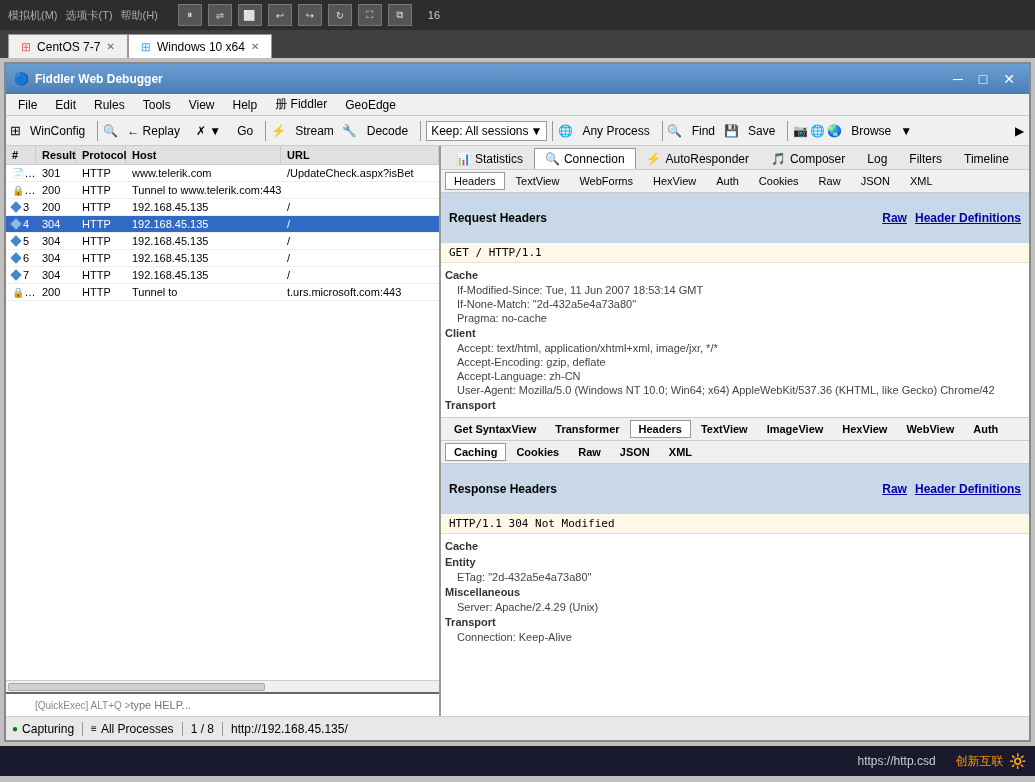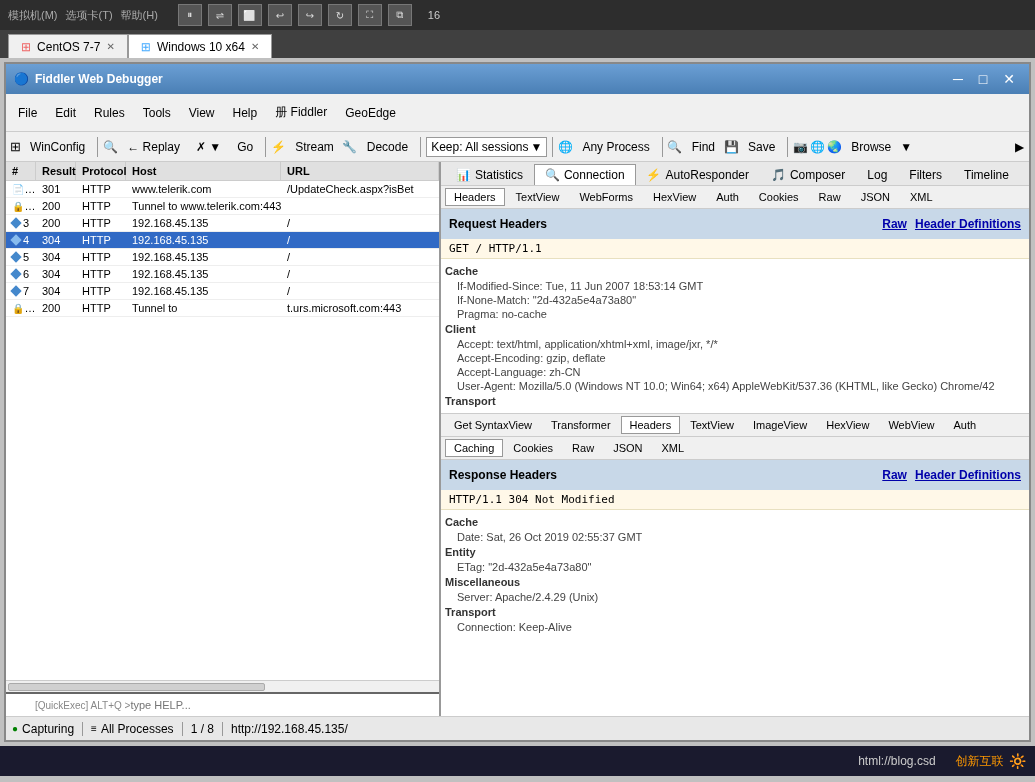--- a/index.html
+++ b/index.html
@@ -17,21 +17,21 @@
     .tab-item .tab-close { color: #666; font-size: 10px; cursor: pointer; }
 
     
     .fiddler-window { background: #f0f0f0; border: 2px solid #888; margin: 4px; height: 680px; display: flex; flex-direction: column; }
     .fiddler-title-bar { background: linear-gradient(to bottom, #6b9fd4, #4a7fb5); height: 30px; display: flex; align-items: center; padding: 0 8px; color: white; font-size: 13px; font-weight: bold; }
     .fiddler-title-bar .title-icon { margin-right: 6px; }
     .fiddler-title-bar .title-controls { margin-left: auto; display: flex; gap: 4px; }
     .title-ctrl-btn { background: transparent; border: none; color: white; cursor: pointer; font-size: 14px; padding: 2px 6px; }
 
     
-    .menu-bar { background: #f0f0f0; height: 38px; display: flex; align-items: center; padding: 0 4px; border-bottom: 1px solid #ccc; gap: 2px; }
+    .menu-bar { background: #f0f0f0; height: 22px; display: flex; align-items: center; padding: 0 4px; border-bottom: 1px solid #ccc; gap: 2px; }
     .menu-item { padding: 2px 8px; cursor: pointer; color: #000; }
 
     
     .toolbar { background: #f0f0f0; height: 30px; display: flex; align-items: center; padding: 0 4px; border-bottom: 1px solid #ccc; gap: 2px; flex-wrap: nowrap; }
     .toolbar-btn { background: transparent; border: 1px solid transparent; padding: 2px 6px; cursor: pointer; display: flex; align-items: center; gap: 3px; color: #000; white-space: nowrap; }
     .toolbar-sep { width: 1px; height: 20px; background: #999; margin: 0 3px; }
     .toolbar-dropdown { border: 1px solid #999; background: #fff; padding: 2px 4px; display: flex; align-items: center; gap: 2px; cursor: pointer; }
 
     
     .content-area { display: flex; flex: 1; overflow: hidden; }
@@ -56,37 +56,37 @@
     .top-tab { padding: 3px 10px; cursor: pointer; border: 1px solid transparent; border-bottom: none; font-size: 11px; display: flex; align-items: center; gap: 4px; }
     .top-tab.active { background: #fff; border-color: #999; border-bottom-color: #fff; z-index: 1; }
 
     
     .inspector-tabs { display: flex; background: #f0f0f0; border-bottom: 1px solid #ccc; padding: 2px 4px; gap: 2px; flex-wrap: wrap; }
     .inspector-tab { padding: 2px 8px; cursor: pointer; border: 1px solid transparent; font-size: 11px; }
     .inspector-tab.active { background: #fff; border: 1px solid #999; }
 
     
     .req-headers-panel { background: #fff; border-bottom: 1px solid #ccc; flex: 0 0 auto; }
-    .panel-title-bar { background: #c8d8e8; padding: 8px 8px; display: flex; justify-content: space-between; font-weight: bold; font-size: 11px; }
+    .panel-title-bar { background: #c8d8e8; padding: 18px 8px; display: flex; justify-content: space-between; font-weight: bold; font-size: 11px; }
     .panel-title-bar .links { color: #00a; font-size: 11px; display: flex; gap: 8px; }
     .panel-title-bar .links span { cursor: pointer; text-decoration: underline; }
 
     .request-line { background: #fff8e8; padding: 3px 8px; font-family: monospace; font-size: 11px; border-bottom: 1px solid #e8e0c0; }
 
     .headers-content { padding: 4px; overflow-y: auto; max-height: 180px; }
     .header-section-title { font-weight: bold; color: #333; padding: 2px 0; font-size: 11px; }
     .header-entry { padding: 1px 12px; font-size: 11px; color: #444; }
 
     
     .response-tabs-bar { display: flex; background: #f0f0f0; border-bottom: 1px solid #ccc; padding: 2px 4px; gap: 1px; flex-wrap: wrap; }
-    .resp-tab { padding: 2px 8px; cursor: pointer; border: 1px solid transparent; font-size: 11px; }
+    .resp-tab { padding: 2px 8px; cursor: pointer; border: 1px solid transparent; font-size: 11px; font-weight: bold; }
     .resp-tab.active { background: #fff; border: 1px solid #999; }
 
     .resp-sub-tabs { display: flex; background: #f0f0f0; border-bottom: 1px solid #ccc; padding: 2px 4px; gap: 1px; }
-    .resp-sub-tab { padding: 2px 8px; cursor: pointer; border: 1px solid transparent; font-size: 11px; }
+    .resp-sub-tab { padding: 2px 8px; cursor: pointer; border: 1px solid transparent; font-size: 11px; font-weight: bold; }
     .resp-sub-tab.active { background: #fff; border: 1px solid #999; }
 
     .resp-headers-panel { background: #fff; flex: 1; overflow-y: auto; }
     .resp-content { padding: 4px; }
     .resp-line { background: #fff8e8; padding: 3px 8px; font-family: monospace; font-size: 11px; border-bottom: 1px solid #e8e0c0; }
     .quickexec-bar { background: #fff; border-top: 2px solid #666; height: 24px; display: flex; align-items: center; padding: 0 6px; }
     .quickexec-input { flex: 1; border: none; outline: none; font-size: 11px; color: #888; }
 
     
     .status-bar { background: #e8e8e8; height: 24px; display: flex; align-items: center; padding: 0 6px; border-top: 1px solid #ccc; gap: 8px; }
@@ -384,21 +384,20 @@
           <span>Response Headers</span>
           <div class="links">
             <span>Raw</span>
             <span>Header Definitions</span>
           </div>
         </div>
         <div class="resp-line">HTTP/1.1 304 Not Modified</div>
         <div class="resp-content">
 
           <div class="header-section-title">Cache</div>
-          <div class="header-entry">Date: Sat, 26 Oct 2019 02:55:37 GMT</div>
 
           <div class="header-section-title">Entity</div>
           <div class="header-entry">ETag: "2d-432a5e4a73a80"</div>
 
           <div class="header-section-title">Miscellaneous</div>
           <div class="header-entry">Server: Apache/2.4.29 (Unix)</div>
 
           <div class="header-section-title">Transport</div>
           <div class="header-entry">Connection: Keep-Alive</div>
         </div>
@@ -421,16 +420,16 @@
       <span>1 / 8</span>
     </div>
     <div class="status-sep"></div>
     <div class="status-item">
       <span>http://192.168.45.135/</span>
     </div>
   </div>
 </div>
 
 <div class="bottom-os-bar">
-  <span>html://blog.csd</span>
+  <span>https://http.csd</span>
   <span style="margin-left:20px; color:#ff9900;">创新互联</span>
   <span style="margin-left:6px; color:#ff9900; font-size:14px;">🔆</span>
 </div>
 
 </body></html>

